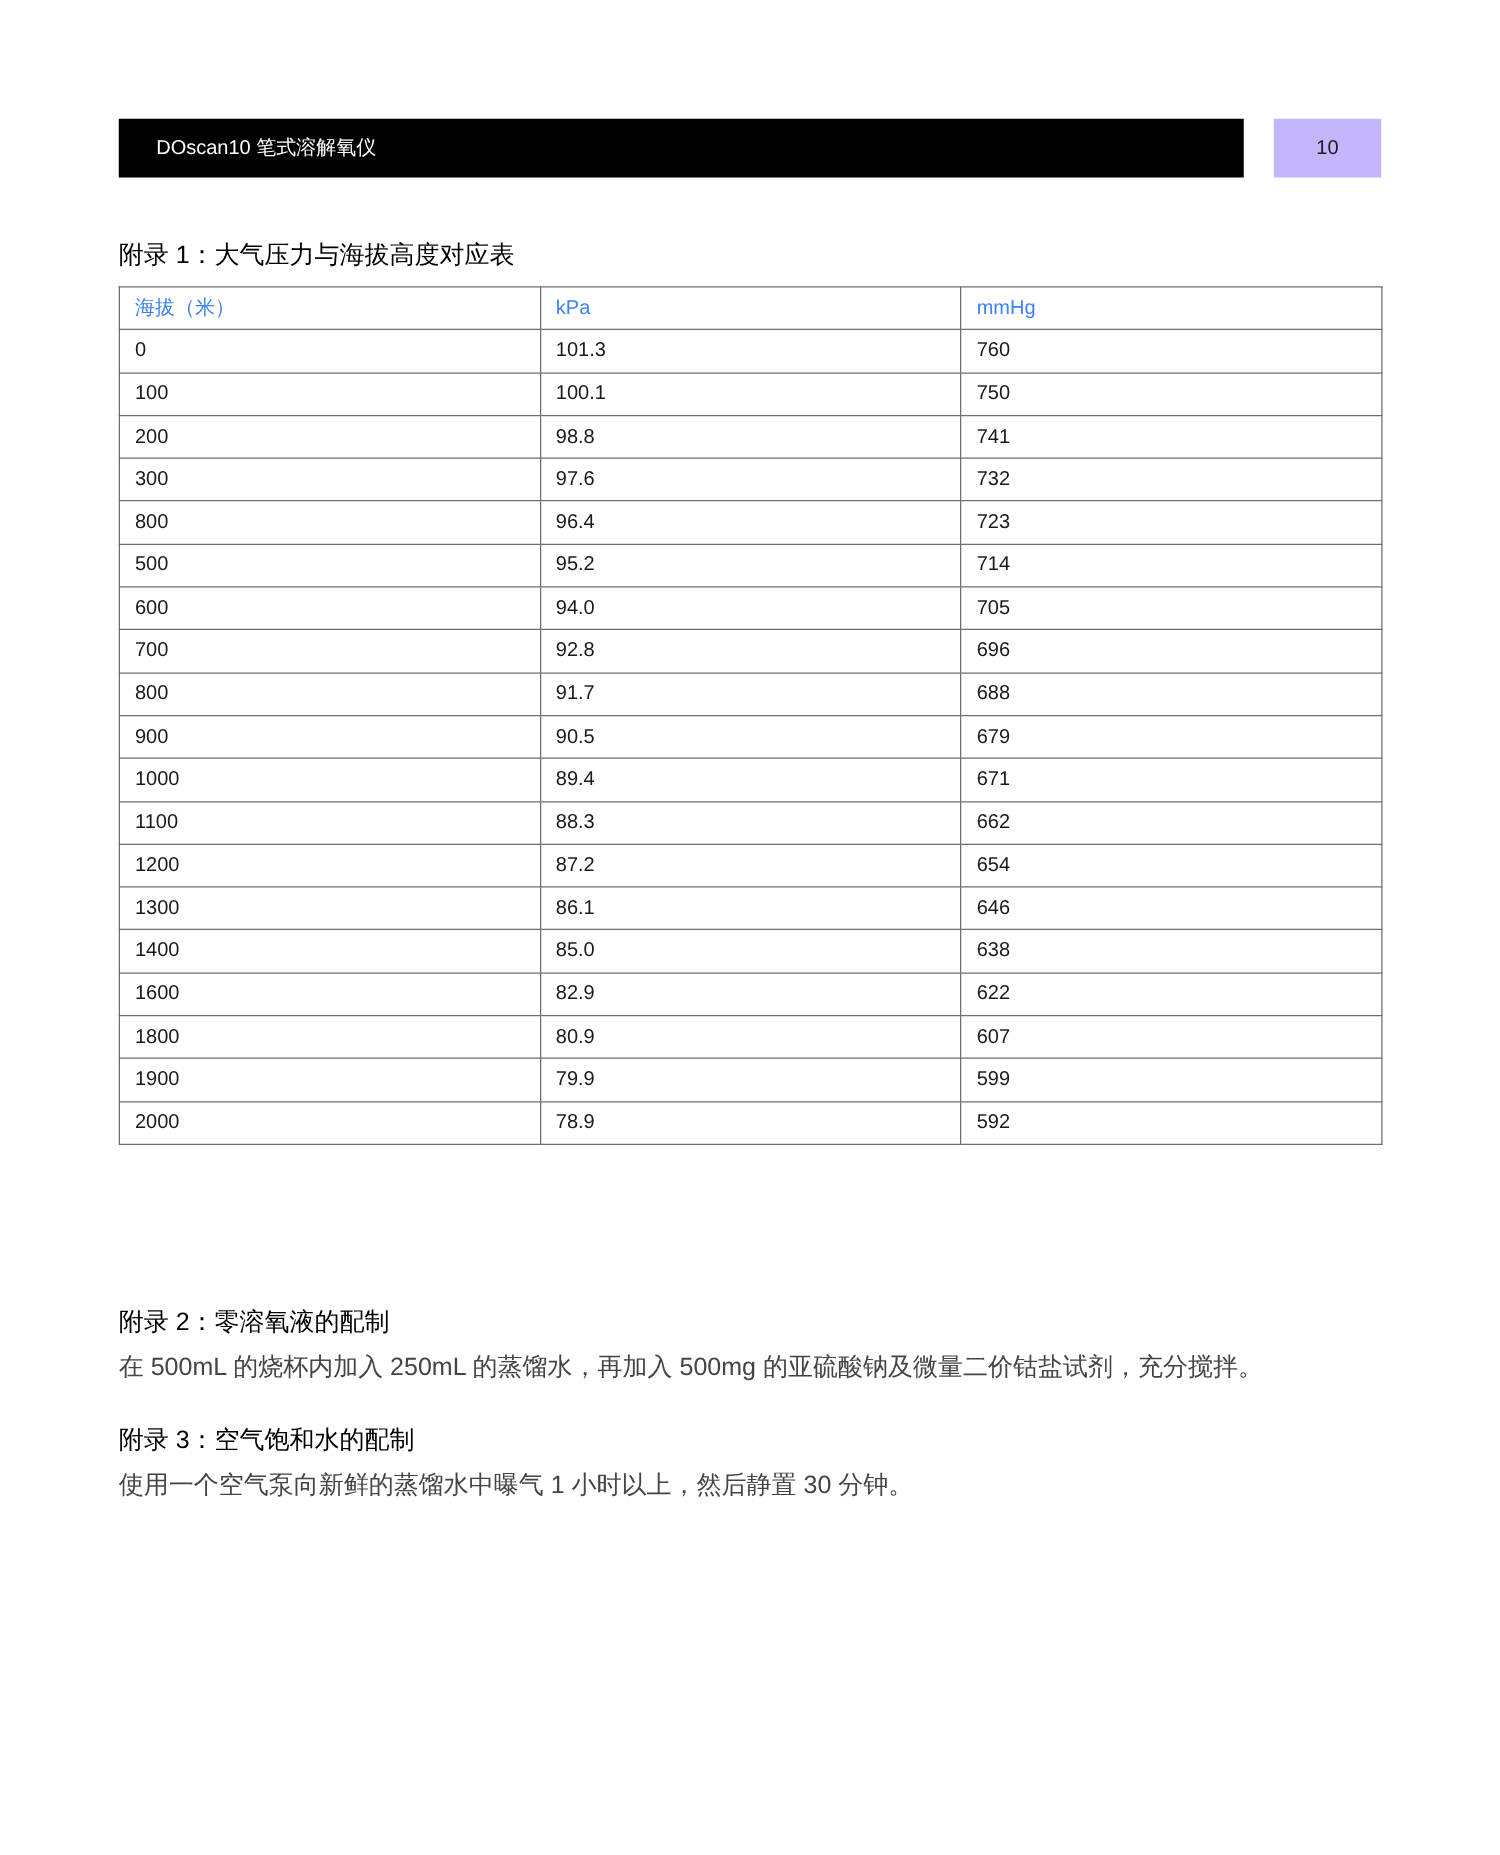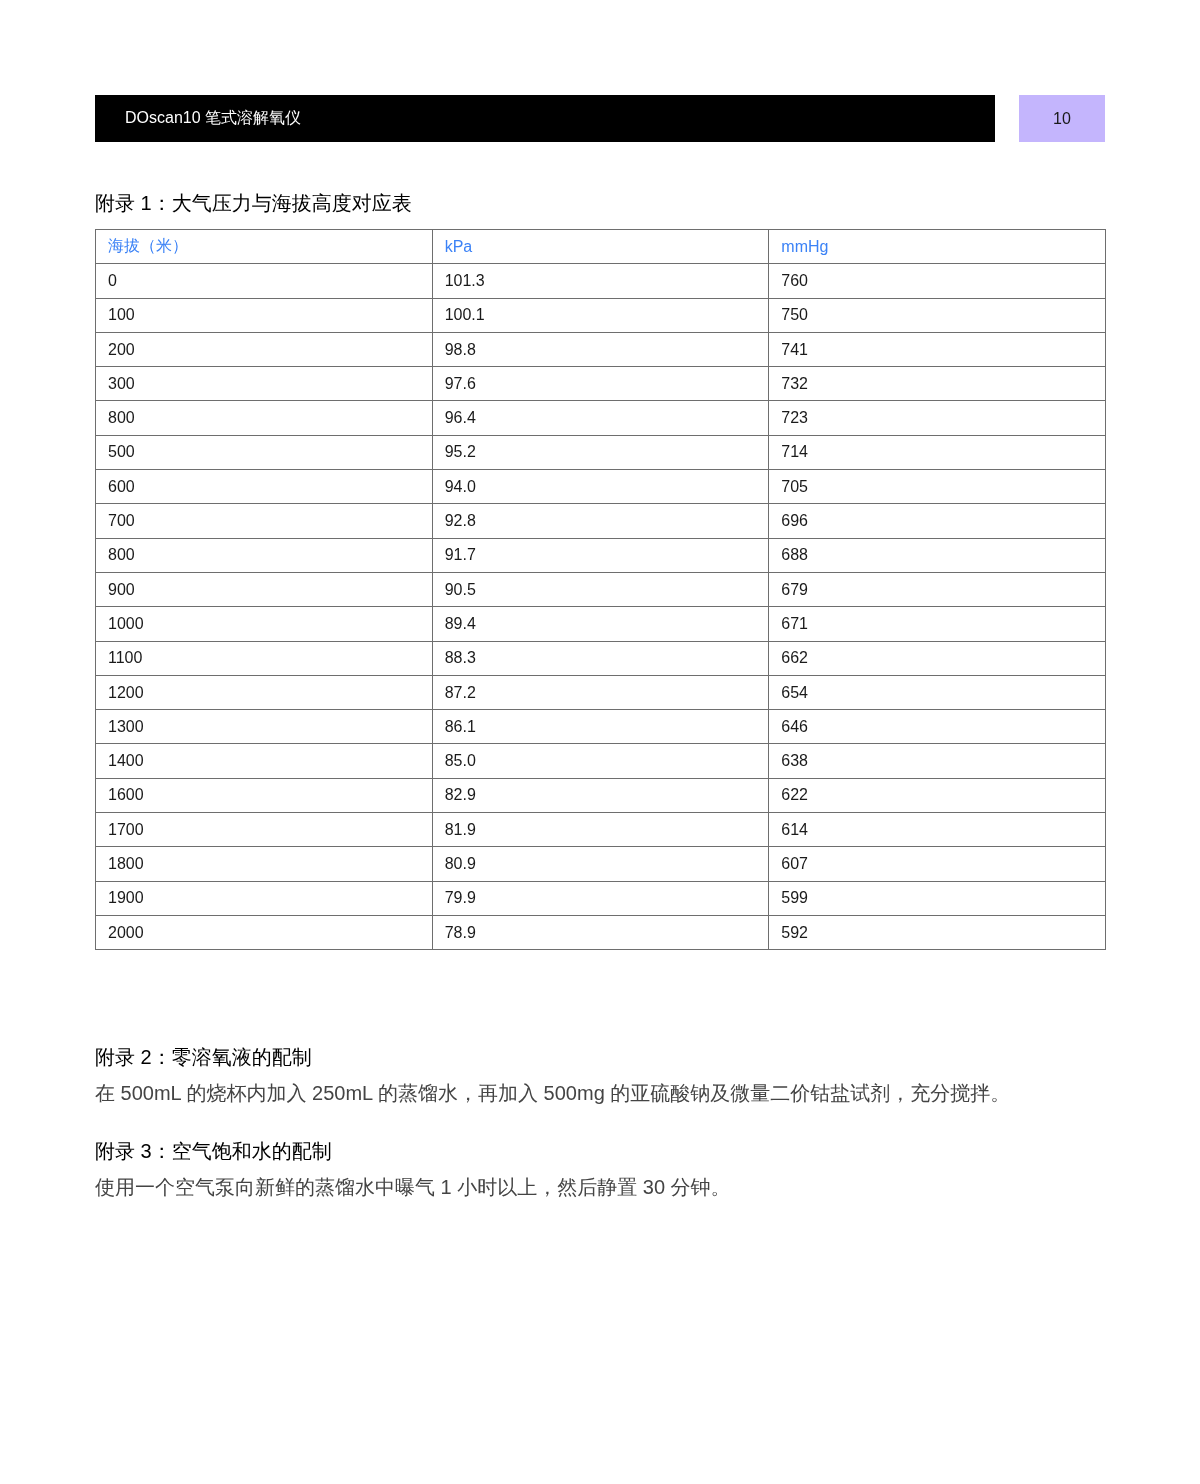--- a/index.html
+++ b/index.html
@@ -107,25 +107,20 @@
         <td>1400</td>
         <td>85.0</td>
         <td>638</td>
       </tr>
       <tr>
         <td>1600</td>
         <td>82.9</td>
         <td>622</td>
       </tr>
       <tr>
-        <td>1700</td>
-        <td>81.9</td>
-        <td>614</td>
-      </tr>
-      <tr>
         <td>1800</td>
         <td>80.9</td>
         <td>607</td>
       </tr>
       <tr>
         <td>1900</td>
         <td>79.9</td>
         <td>599</td>
       </tr>
       <tr>

